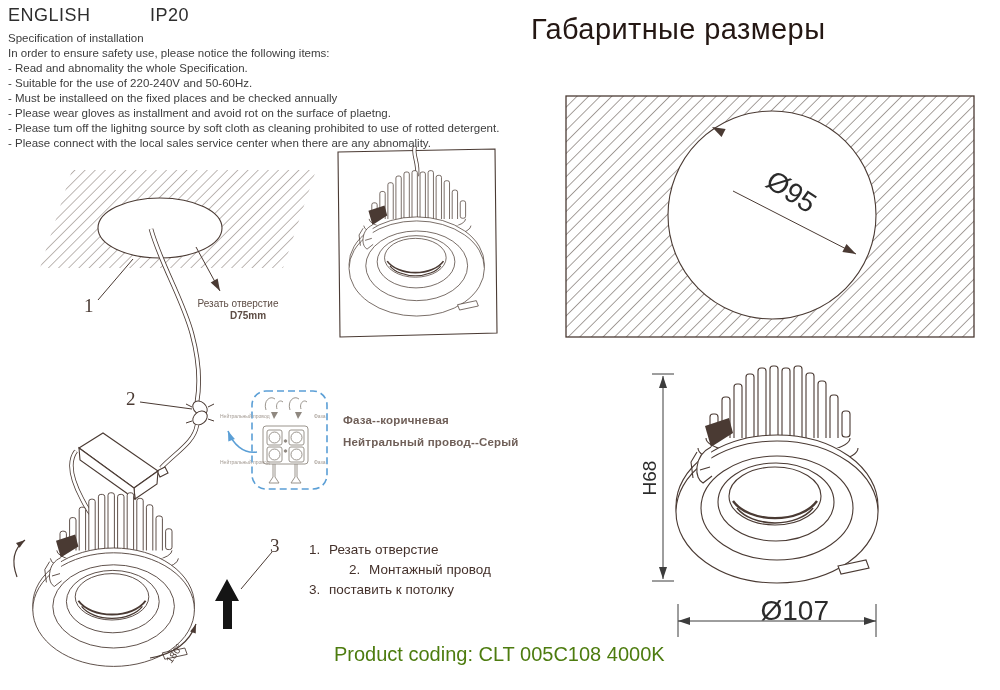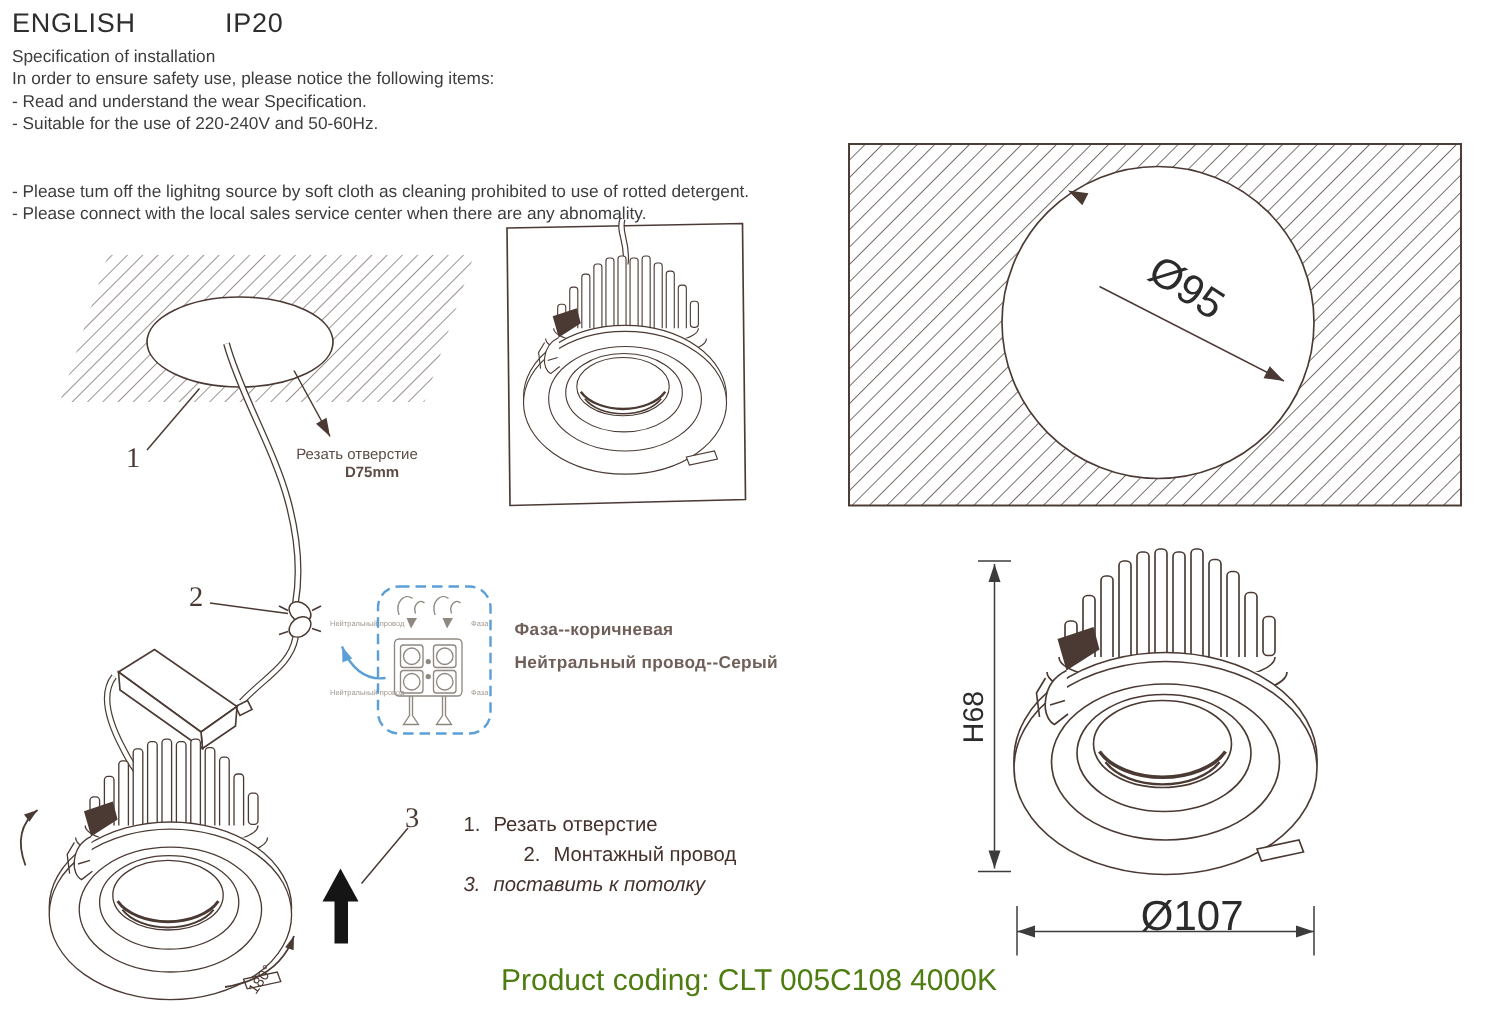--- a/index.html
+++ b/index.html
@@ -200,40 +200,43 @@
           <polygon points="0,0 -12,-4 -12,4" fill="#3c3c3c" stroke="none"></polygon>
         </g>
     </g>
   </svg>
 
   <div class="txt hdr" style="left:8px;top:5px;">ENGLISH</div>
   <div class="txt hdr" style="left:150px;top:5px;">IP20</div>
 
   <div class="txt spec" style="left:8px;top:32px;">Specification of installation</div>
   <div class="txt spec" style="left:8px;top:47px;">In order to ensure safety use, please notice the following items:</div>
-  <div class="txt spec" style="left:8px;top:62px;">- Read and understand the wear Specification.</div>
+  <div class="txt spec" style="left:8px;top:62px;">- Read and abnomality the whole Specification.</div>
   <div class="txt spec" style="left:8px;top:77px;">- Suitable for the use of 220-240V and 50-60Hz.</div>
+  <div class="txt spec" style="left:8px;top:92px;">- Must be installeed on the fixed places and be checked annually</div>
+  <div class="txt spec" style="left:8px;top:107px;">- Please wear gloves as installment and avoid rot on the surface of plaetng.</div>
   <div class="txt spec" style="left:8px;top:137px;">- Please connect with the local sales service center when there are any abnomality.</div>
   <div class="txt spec" style="left:8px;top:122px;">- Please tum off the lighitng source by soft cloth as cleaning prohibited to use of rotted detergent.</div>
 
+  <div class="txt dimtitle" style="left:531px;top:13px;">Габаритные размеры</div>
 
   <div class="txt dimlabel" style="left:745px;top:176px;width:92px;text-align:center;font-size:28px;transform:rotate(33deg);">Ø95</div>
   <div class="txt dimlabel" style="left:628px;top:467px;width:44px;text-align:center;font-size:19px;transform:rotate(-90deg);">H68</div>
   <div class="txt dimlabel" style="left:729px;top:595px;width:100px;text-align:right;font-size:28px;">Ø107</div>
 
   <div class="txt marker" style="left:84px;top:295px;">1</div>
   <div class="txt marker" style="left:126px;top:388px;">2</div>
   <div class="txt marker" style="left:270px;top:535px;">3</div>
 
   <div class="txt cutlbl" style="left:183px;top:298px;">Резать отверстие</div>
   <div class="txt cutlbl" style="left:193px;top:310px;font-weight:bold;">D75mm</div>
 
   <div class="txt steps" style="left:309px;top:542px;"><span class="num">1.</span><span>Резать отверстие</span></div>
   <div class="txt steps" style="left:309px;top:562px;margin-left:40px;"><span class="num">2.</span><span>Монтажный провод</span></div>
-  <div class="txt steps" style="left:309px;top:582px;font-style:italic;"><span class="num">3.</span><span>поставить к потолку</span></div>
+  <div class="txt steps" style="left:309px;top:582px;"><span class="num">3.</span><span>поставить к потолку</span></div>
 
   <div class="txt wiretxt" style="left:343px;top:414px;">Фаза--коричневая</div>
   <div class="txt wiretxt" style="left:343px;top:436px;">Нейтральный провод--Серый</div>
 
   <div class="txt tinylbl" style="left:220px;top:413px;width:42px;text-align:right;">Нейтральный провод</div>
   <div class="txt tinylbl" style="left:220px;top:459px;width:42px;text-align:right;">Нейтральный провод</div>
   <div class="txt tinylbl" style="left:314px;top:413px;">Фаза</div>
   <div class="txt tinylbl" style="left:314px;top:459px;">Фаза</div>
 
   <div class="txt" style="left:164px;top:648px;font-size:10px;color:#4a3a33;transform:rotate(-55deg);">180°</div>

